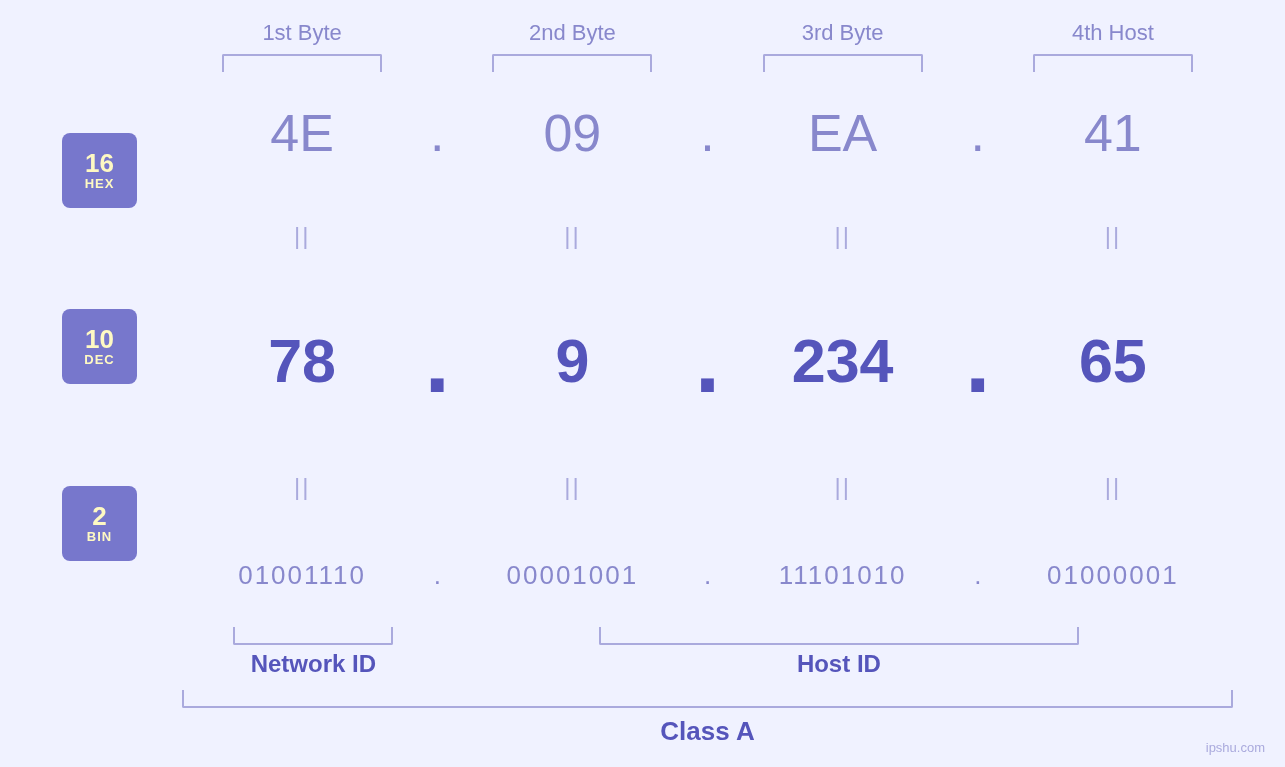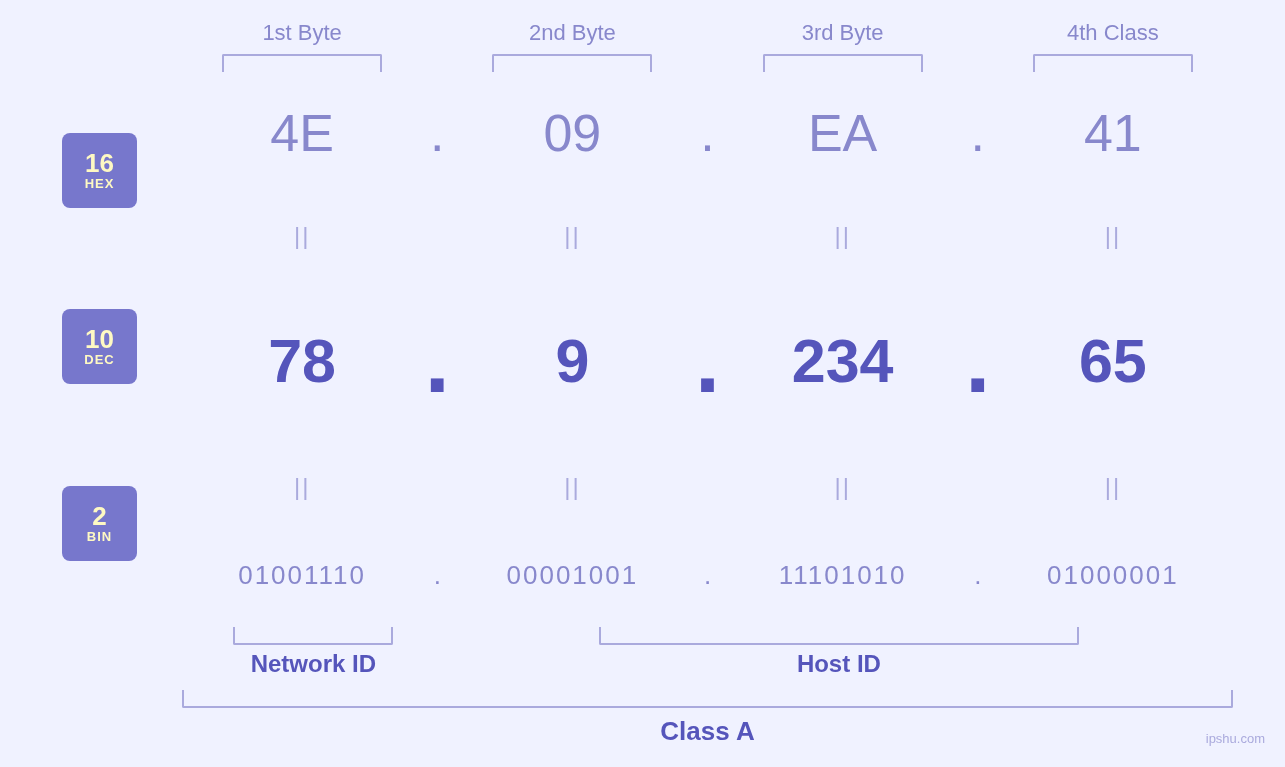--- a/index.html
+++ b/index.html
@@ -273,21 +273,21 @@
       text-align: center;
       color: #5555bb;
       font-size: 26px;
       font-weight: 600;
       margin-top: 8px;
     }
 
     
     .watermark {
       position: absolute;
-      bottom: 21px;
+      bottom: 12px;
       right: 20px;
       color: #aaaadd;
       font-size: 13px;
     }
   </style>
 </head>
 <body>
 
 <div class="container">
 
@@ -301,21 +301,21 @@
       <span class="byte-label">2nd Byte</span>
       <div class="bracket-top"></div>
     </div>
     <div style="width:30px;"></div>
     <div class="byte-col">
       <span class="byte-label">3rd Byte</span>
       <div class="bracket-top"></div>
     </div>
     <div style="width:30px;"></div>
     <div class="byte-col">
-      <span class="byte-label">4th Class</span>
+      <span class="byte-label">4th Host</span>
       <div class="bracket-top"></div>
     </div>
   </div>
 
   <div class="main-grid">
 
     <div class="left-labels">
       <div class="base-badge">
         <span class="base-number">16</span>
         <span class="base-name">HEX</span>

